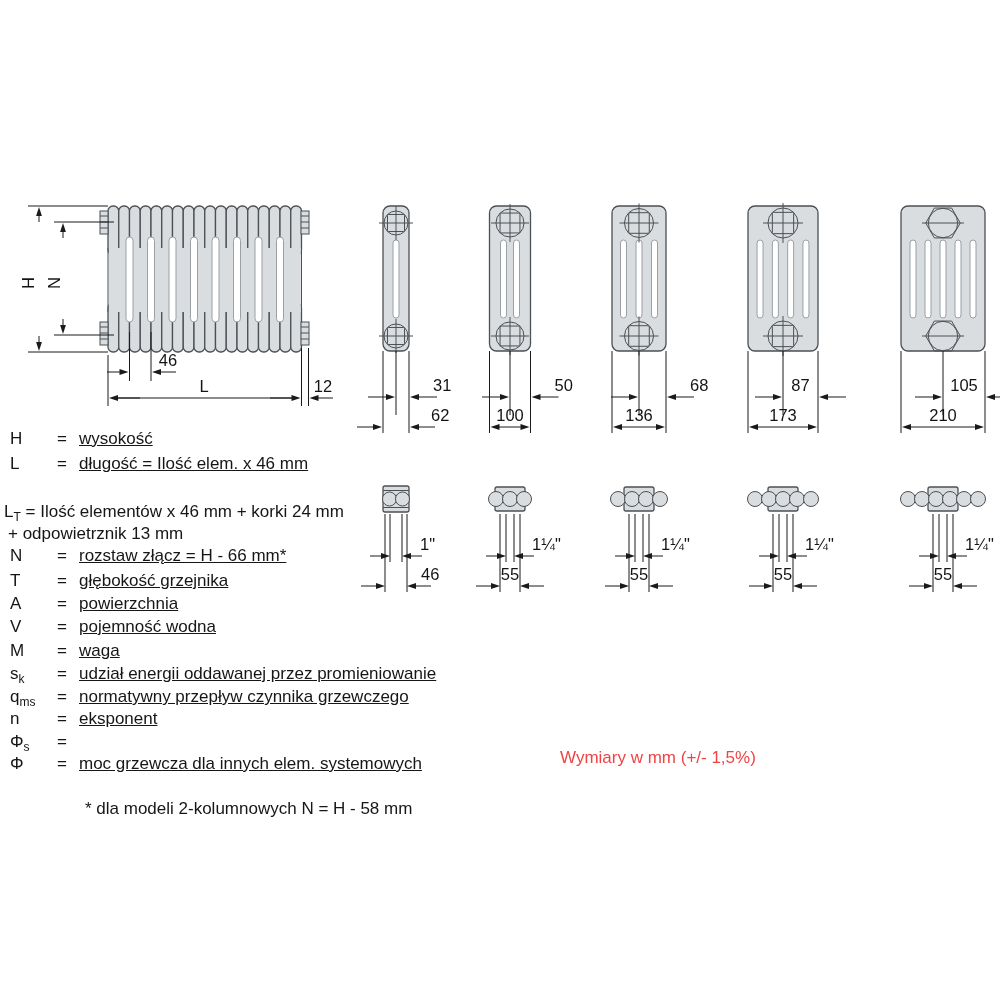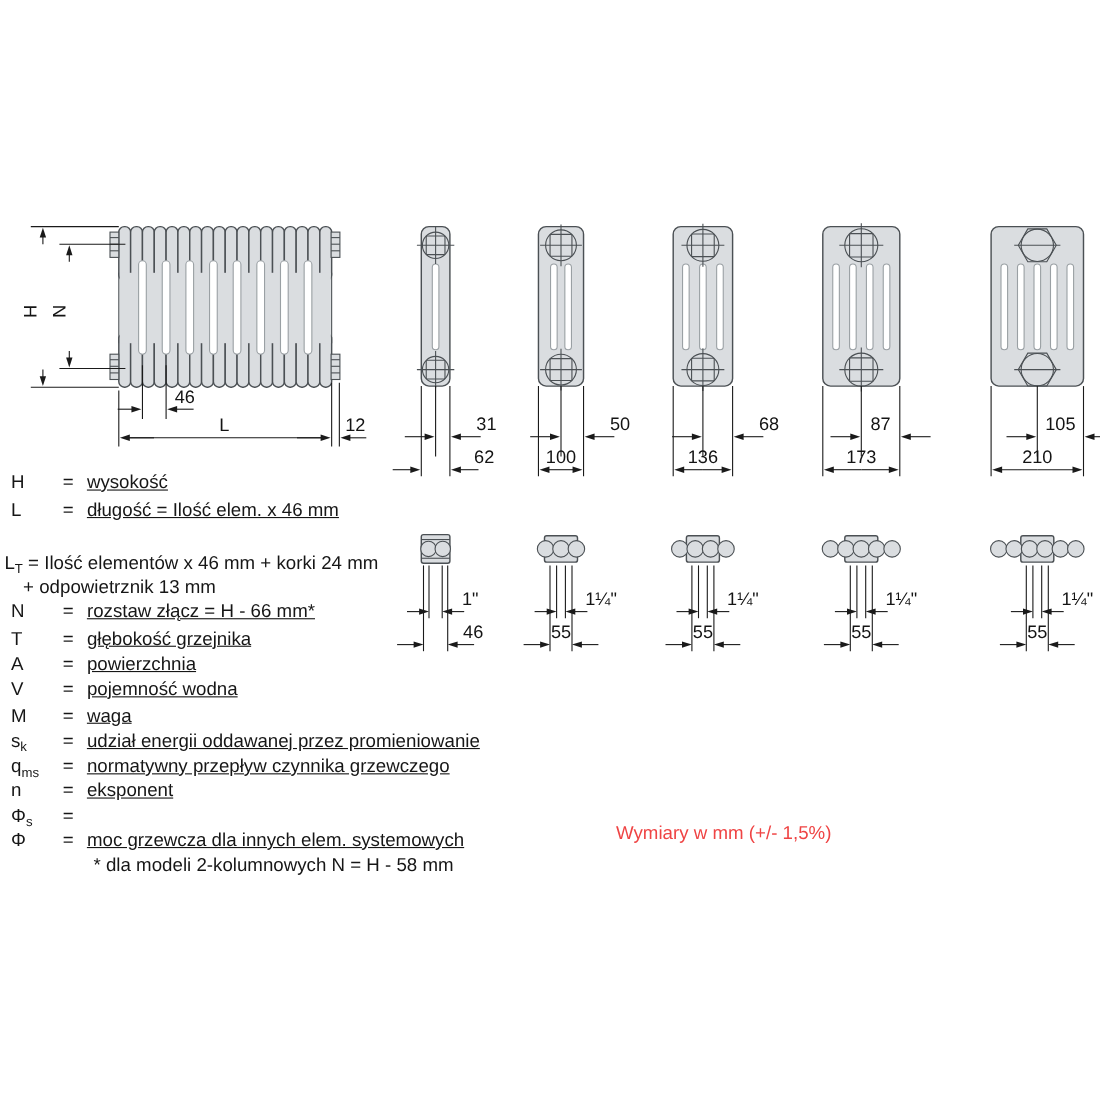--- a/index.html
+++ b/index.html
@@ -399,21 +399,21 @@
       </div>
       <div class="lrow" style="top: 454px;">
         <span class="sym">L</span>
         <span class="eq">=</span>
         <span class="desc">długość = Ilość elem. x 46 mm</span>
       </div>
       <div class="lrow" style="top: 502px;">
         <span class="full" style="left: 4px;">L<span class="sb">T</span> = Ilość elementów x 46 mm + korki 24 mm</span>
       </div>
       <div class="lrow" style="top: 524px;">
-        <span class="full" style="left: 21px;">+ odpowietrznik 13 mm</span>
+        <span class="full" style="left: 8px;">+ odpowietrznik 13 mm</span>
       </div>
       <div class="lrow" style="top: 546px;">
         <span class="sym">N</span>
         <span class="eq">=</span>
         <span class="desc">rozstaw złącz = H - 66 mm*</span>
       </div>
       <div class="lrow" style="top: 571px;">
         <span class="sym">T</span>
         <span class="eq">=</span>
         <span class="desc">głębokość grzejnika</span>
@@ -450,18 +450,18 @@
       </div>
       <div class="lrow" style="top: 732px; text-align: right;">
         <span class="sym">Φ<span class="sb">s</span></span>
         <span class="eq">=</span>
       </div>
       <div class="lrow" style="top: 754px;">
         <span class="sym">Φ</span>
         <span class="eq">=</span>
         <span class="desc">moc grzewcza dla innych elem. systemowych</span>
       </div>
-      <div class="lrow" style="top: 777px; padding-left: 24px;">
+      <div class="lrow" style="top: 799px; padding-left: 24px;">
         <span class="full" style="left: 85px;">* dla modeli 2-kolumnowych N = H - 58 mm</span>
       </div>
     </div>
   <div class="note">Wymiary w mm (+/- 1,5%)</div>
 </div>
 
 </body></html>

